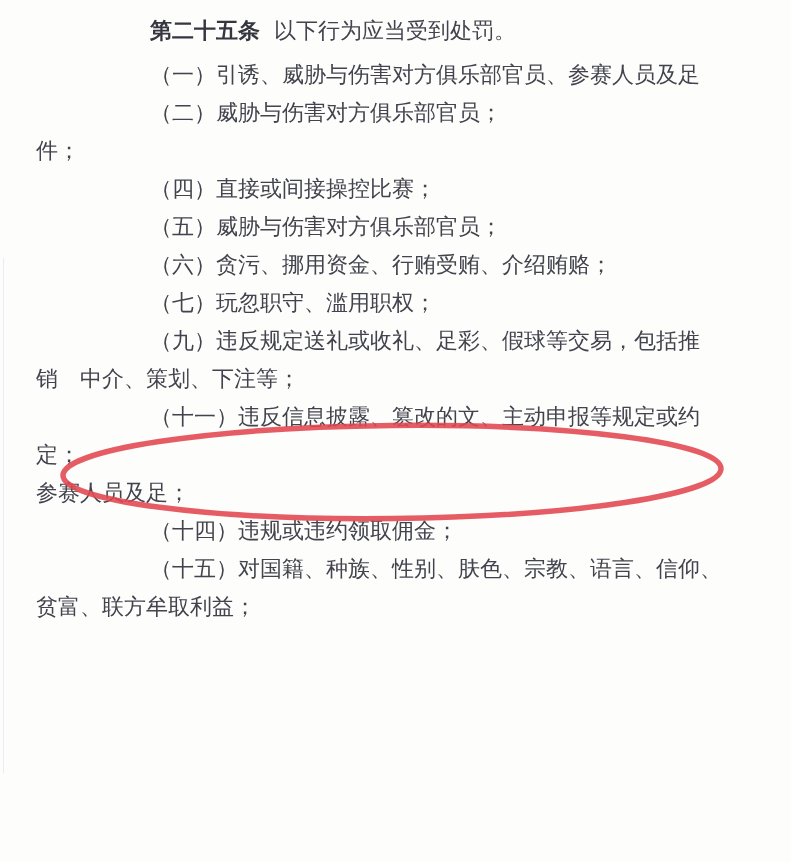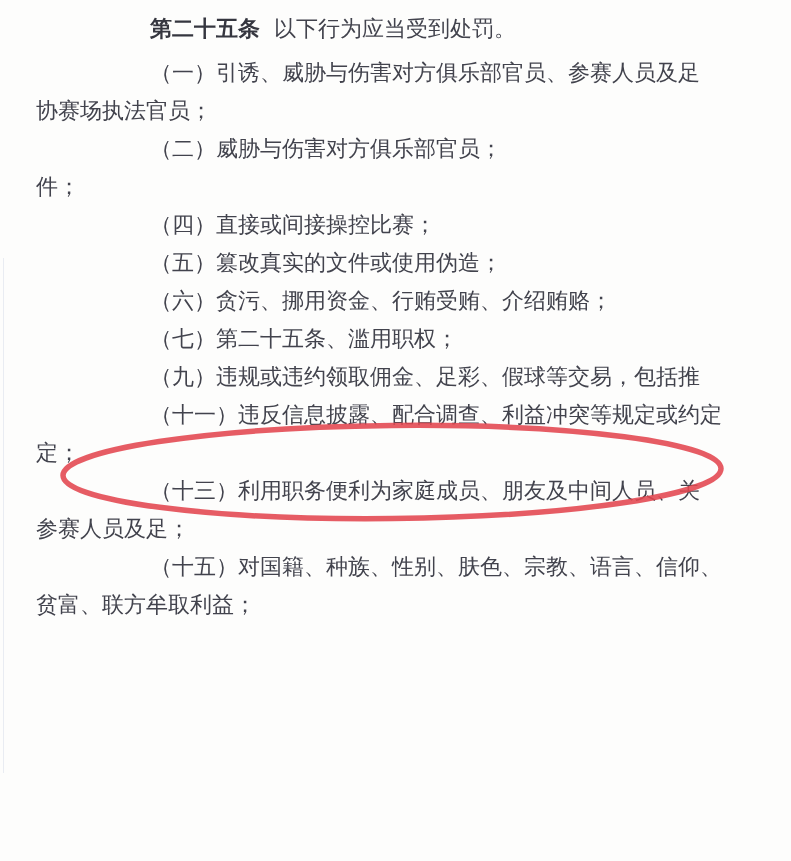--- a/index.html
+++ b/index.html
@@ -8,21 +8,20 @@
     background: #fdfdfc;
     font-family: "Liberation Serif", "DejaVu Serif", serif;
     color: #42434d;
     position: relative;
     overflow: hidden;
   }
   .page {
     position: absolute; inset: 0;
     padding: 12px 50px 0 36px;
     box-sizing: border-box;
-    font-family: Liberation Mono, monospace;
   }
   .heading {
     margin: 0 0 6px 0;
     font-size: 22px;
     line-height: 38px;
     padding-left: 114px;
     white-space: nowrap;
   }
   .term {
     font-weight: bold;
@@ -50,32 +49,32 @@
 </head>
 <body>
 
 <div class="page">
 
   <div class="artifact-line"></div>
 
   <p class="heading"><span class="term">第二十五条</span><span>以下行为应当受到处罚。</span></p>
 
   <div class="line first">（一）引诱、威胁与伤害对方俱乐部官员、参赛人员及足</div>
-  <div class="line">协赛场执法官员；</div>
   <div class="line first">（二）威胁与伤害对方俱乐部官员；</div>
   <div class="line">件；</div>
   <div class="line first">（四）直接或间接操控比赛；</div>
-  <div class="line first">（五）篡改真实的文件或使用伪造；</div>
+  <div class="line first">（五）威胁与伤害对方俱乐部官员；</div>
   <div class="line first">（六）贪污、挪用资金、行贿受贿、介绍贿赂；</div>
-  <div class="line first">（七）第二十五条、滥用职权；</div>
-  <div class="line first">（九）违规或违约领取佣金、足彩、假球等交易，包括推</div>
-  <div class="line first">（十一）违反信息披露、配合调查、利益冲突等规定或约定</div>
+  <div class="line first">（七）玩忽职守、滥用职权；</div>
+  <div class="line first">（九）违反规定送礼或收礼、足彩、假球等交易，包括推</div>
+  <div class="line">销　中介、策划、下注等；</div>
+  <div class="line first">（十一）违反信息披露、篡改的文、主动申报等规定或约</div>
   <div class="line">定；</div>
-  <div class="line first">（十三）利用职务便利为家庭成员、朋友及中间人员、关</div>
   <div class="line">参赛人员及足；</div>
+  <div class="line first">（十四）违规或违约领取佣金；</div>
   <div class="line first">（十五）对国籍、种族、性别、肤色、宗教、语言、信仰、</div>
   <div class="line">贫富、联方牟取利益；</div>
 
   <svg class="circle-annot" width="668" height="104" viewBox="0 0 668 104">
     <ellipse cx="334" cy="52" rx="329" ry="46.5" fill="none" stroke="#e2464f" stroke-width="5.5" stroke-linecap="round" opacity="0.88" transform="rotate(-0.6 334 52)"></ellipse>
   </svg>
 
 </div>
 
 </body></html>

